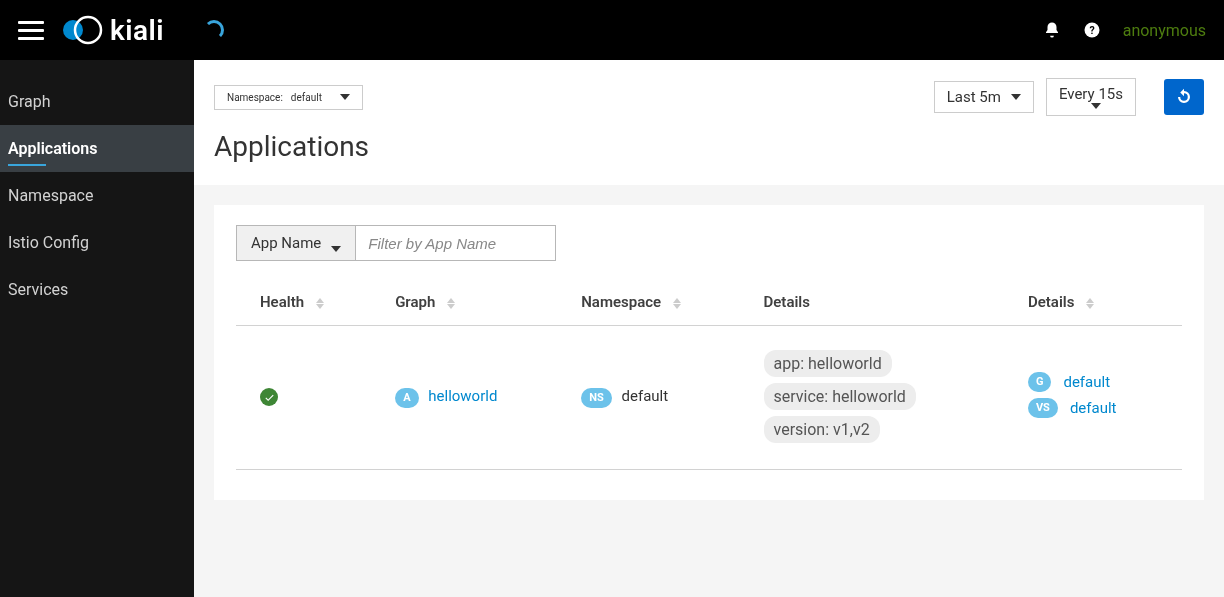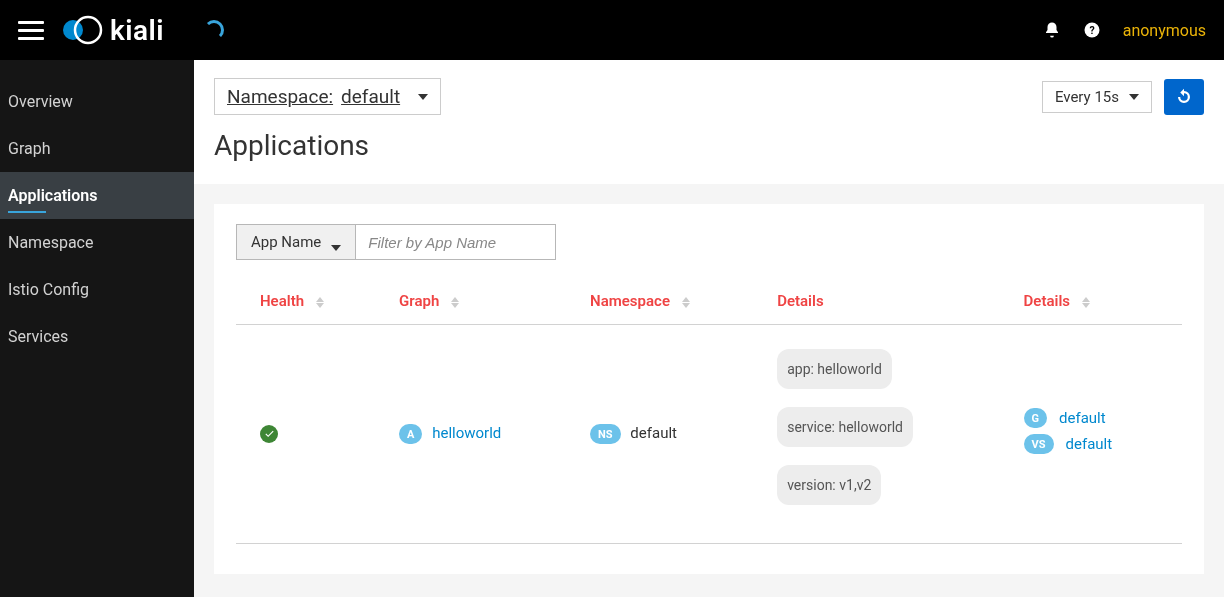--- a/index.html
+++ b/index.html
@@ -14,59 +14,59 @@
     color: #fff;
   }
   .hamburger { cursor: pointer; margin-right: 18px; display:flex; flex-direction:column; gap:5px;}
   .hamburger span { display:block; width:26px; height:3px; background:#fff; border-radius:1px;}
   .logo { display:flex; align-items:center; gap:6px; }
   .logo-icon { position:relative; width:42px; height:30px; }
   .logo-text { font-size:28px; font-weight:600; color:#fff; letter-spacing:0.5px;}
   .spinner { margin-left: 40px; width:20px; height:20px; border:3px solid transparent; border-top-color:#39a5dc; border-right-color:#39a5dc; border-radius:50%; }
   .topbar-right { margin-left:auto; display:flex; align-items:center; gap:22px; }
   .bell-icon, .help-icon { width:18px; height:18px; fill:#fff; }
-  .user { font-size:16px; color:#eab308; }
+  .user { font-size:16px; color:#4d7c0f; }
   
   .layout { display:flex; min-height: calc(100vh - 60px); }
   .sidebar { width:194px; background:#151515; color:#d2d2d2; padding-top:18px; }
   .sidebar-item { padding:14px 8px; font-size:16px; cursor:pointer; color:#d2d2d2; }
   .sidebar-item.active { background:#393f44; color:#fff; font-weight:600; position:relative; }
   .sidebar-item.active::after { content:""; position:absolute; left:8px; bottom:6px; width:38px; height:2.5px; background:#39a5dc; }
   
   .main { flex:1; background:#f5f5f5; }
   .main-header { background:#fff; padding:18px 20px 22px 20px; }
   .header-row { display:flex; align-items:center; }
-  .ns-select { display:inline-flex; align-items:center; border:1px solid #ccc; padding:6px 12px; font-size:19px; cursor:pointer; gap:8px;text-decoration:underline; }
+  .ns-select { display:inline-flex; align-items:center; border:1px solid #ccc; padding:6px 12px; font-size:10px; cursor:pointer; gap:8px; }
   .ns-select .caret { margin-left:10px; }
   .right-controls { margin-left:auto; display:flex; align-items:center; gap:0; }
   .time-select, .refresh-select { display:inline-flex; align-items:center; border:1px solid #ccc; padding:6px 12px; font-size:15px; cursor:pointer; background:#fff;}
   .time-select { margin-right:12px; }
-  .refresh-select { margin-right:12px; }
+  .refresh-select { margin-right:28px;flex-direction:column; }
   .refresh-btn { background:#0066cc; color:#fff; border:none; width:40px; height:36px; display:flex; align-items:center; justify-content:center; cursor:pointer; border-radius:3px;}
   .caret { width:0; height:0; border-left:5px solid transparent; border-right:5px solid transparent; border-top:6px solid #333; display:inline-block; margin-left:10px;}
   .page-title { font-size:28px; font-weight:400; margin-top:14px; color:#333;}
   
   .content-panel { background:#fff; margin:20px; padding:20px 22px 30px 22px; }
   .filter-row { display:flex; }
   .filter-dropdown { display:inline-flex; align-items:flex-end; border:1px solid #b7b7b7; background:#f0f0f0; padding:8px 14px; font-size:15px; cursor:pointer; }
   .filter-input { border:1px solid #b7b7b7; border-left:none; padding:8px 12px; font-size:15px; width:200px; outline:none; font-style:italic; color:#4d7c0f;}
   .filter-input::placeholder { color:#888; font-style:italic; }
   
   table { width:100%; border-collapse:collapse; margin-top:20px;}
-  thead th { text-align:left; padding:12px 12px 14px 12px; font-size:15px; font-weight:600; color:#ef4444; border-bottom:1px solid #d2d2d2; }
+  thead th { text-align:left; padding:12px 12px 14px 12px; font-size:15px; font-weight:600; color:#404040; border-bottom:1px solid #d2d2d2; }
   tbody td { padding:22px 12px; border-bottom:1px solid #d2d2d2; vertical-align:middle; font-size:15px;}
   tbody td:first-child { padding-left:24px; }
   
   .health-ok { width:18px; height:18px; background:#3e8635; border-radius:50%; display:inline-flex; align-items:center; justify-content:center; }
   .health-ok svg { width:11px; height:11px; fill:#fff; }
   
   .pill { display:inline-flex; align-items:center; justify-content:center; background:#6cc2ea; color:#fff; font-size:11px; font-weight:700; border-radius:11px; padding:3px 8px; margin-right:6px; min-width:22px; height:20px;}
   .link { color:#0088ce; text-decoration:none; font-size:15px;}
   
-  .label-badge { display:inline-block; background:#ededed; color:#555; font-size:14px; padding:12px 10px; border-radius:12px; margin:2px 3px 16px 0; }
+  .label-badge { display:inline-block; background:#ededed; color:#555; font-size:16px; padding:4px 10px; border-radius:12px; margin:2px 3px 4px 0; }
   
   .detail-row { display:flex; align-items:center; margin-bottom:6px; gap:6px;}
   .sort-arrows { display:inline-flex; flex-direction:column; margin-left:8px; gap:1px; vertical-align:middle;}
   .sort-arrows span { width:0; height:0; border-left:4px solid transparent; border-right:4px solid transparent; }
   .sort-arrows .up { border-bottom:5px solid #ccc; }
   .sort-arrows .down { border-top:5px solid #ccc; }
 </style>
 </head>
 <body>
 
@@ -91,37 +91,40 @@
     <svg class="help-icon" viewBox="0 0 24 24">
         <circle cx="12" cy="12" r="10" fill="#fff"></circle>
         <text x="12" y="17" text-anchor="middle" font-size="14" font-weight="bold" fill="#000">?</text>
       </svg>
     <span class="user">anonymous</span>
   </div>
 </div>
 
 <div class="layout">
   <div class="sidebar">
-    <div class="sidebar-item">Overview</div>
     <div class="sidebar-item">Graph</div>
     <div class="sidebar-item active">Applications</div>
     <div class="sidebar-item">Namespace</div>
     <div class="sidebar-item">Istio Config</div>
     <div class="sidebar-item">Services</div>
   </div>
 
   <div class="main">
     <div class="main-header">
       <div class="header-row">
         <div class="ns-select">
           <span>Namespace:</span>
           <span>default</span>
           <span class="caret"></span>
         </div>
         <div class="right-controls">
+          <div class="time-select">
+            <span>Last 5m</span>
+            <span class="caret"></span>
+          </div>
           <div class="refresh-select">
             <span>Every 15s</span>
             <span class="caret"></span>
           </div>
           <button class="refresh-btn">
             <svg width="18" height="18" viewBox="0 0 24 24" fill="#fff">
                 <path d="M12 4V1L7 6l5 5V7a5 5 0 1 1-5 5H4a8 8 0 1 0 8-8z"></path>
               </svg>
           </button>
         </div>

